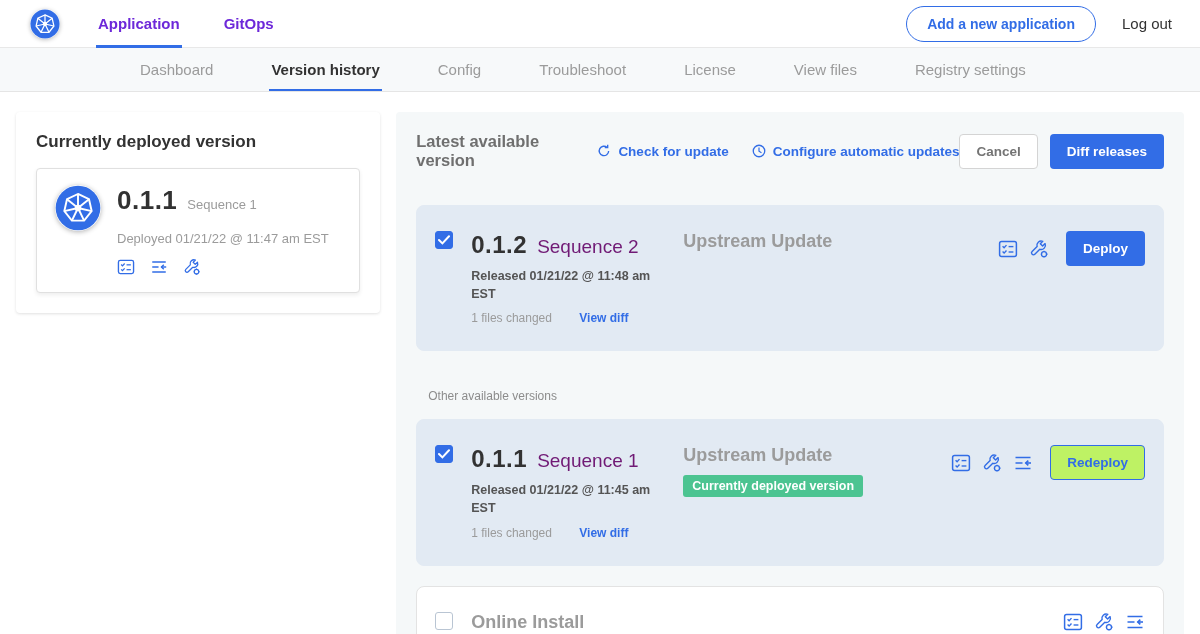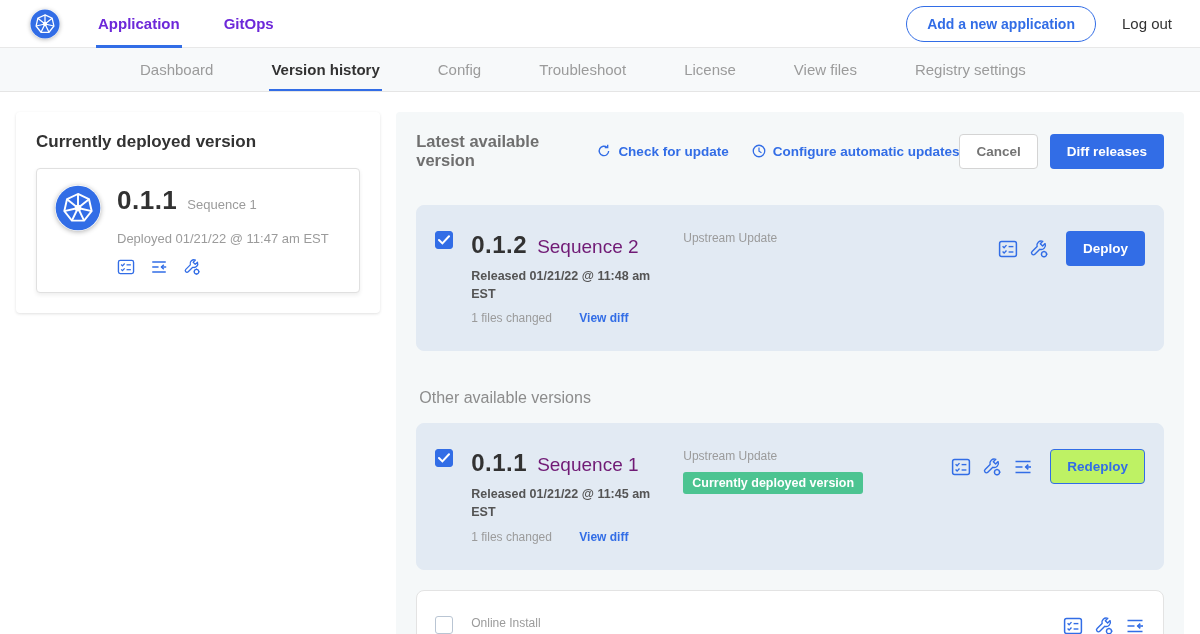--- a/index.html
+++ b/index.html
@@ -79,21 +79,21 @@
   }
   .header-btns { margin-left:auto; display:flex; align-items:flex-end; gap:12px; }
   .btn {
     font-family:inherit; font-size:13.5px; font-weight:700;
     border-radius:4px; padding:9px 16px; border:1px solid transparent; cursor:pointer; white-space:nowrap;
   }
   .btn-primary { background:#326de6; color:#fff; }
   .btn-outline-blue { background:#bef264; color:#326de6; border-color:#326de6; }
   .btn-outline-gray { background:#fff; color:#747474; border-color:#d4d4d4; }
 
-  .other-heading { font-size:16px; color:#8c8c8c; margin:38px 3px 16px; }
+  .other-heading { font-size:12px; color:#8c8c8c; margin:38px 12px 16px; }
 
   .version-row {
     display:flex; align-items:flex-start; background:#fff; border:1px solid #e3e3e3;
     border-radius:8px; padding:25px 18px; margin-bottom:20px;
   }
   .version-row.selected { background:#e2eaf3; border-color:#e2eaf3; }
   .vr-check { margin-right:18px; flex:none; }
   .checkbox {
     width:18px; height:18px; border-radius:3px; border:1px solid #b9c5d3; background:#fff;
     display:flex; align-items:center; justify-content:center; cursor:pointer;
@@ -102,21 +102,21 @@
   .checkbox.checked { background:#326de6; border-color:#326de6; }
   .checkbox.checked svg { display:block; }
   .vr-info { width:212px; flex:none; }
   .vr-line1 { display:flex; align-items:baseline; }
   .vr-version { font-size:24px; font-weight:700; color:#323232; letter-spacing:.5px; }
   .vr-seq { margin-left:10px; font-size:19px; color:#701a75; }
   .vr-released { margin-top:8px; font-size:12.5px; font-weight:700; color:#545454; width:205px; line-height:1.45; }
   .vr-files { margin-top:8px; font-size:12px; color:#9b9b9b; }
   .view-diff { color:#326de6; font-weight:700; margin-left:24px; cursor:pointer; }
   .vr-mid { width:268px; display:flex; flex-direction:column; gap:9px; align-items:flex-start; flex:none; }
-  .vr-source { font-size:12px; font-weight:400; color:#9b9b9b; }
+  .vr-source { font-size:18px; font-weight:700; color:#9b9b9b; }
   .badge { font-size:12.5px; font-weight:700; color:#fff; padding:4px 9px; border-radius:3px; }
   .badge.green { background:#4cc491; }
   .badge.gray { background:#b3bac2; }
   .vr-actions { margin-left:auto; display:flex; align-items:center; gap:11px; }
   .vr-actions .btn { margin-left:6px; }
 </style>
 </head>
 <body>
 
 <svg width="0" height="0" style="position:absolute">

